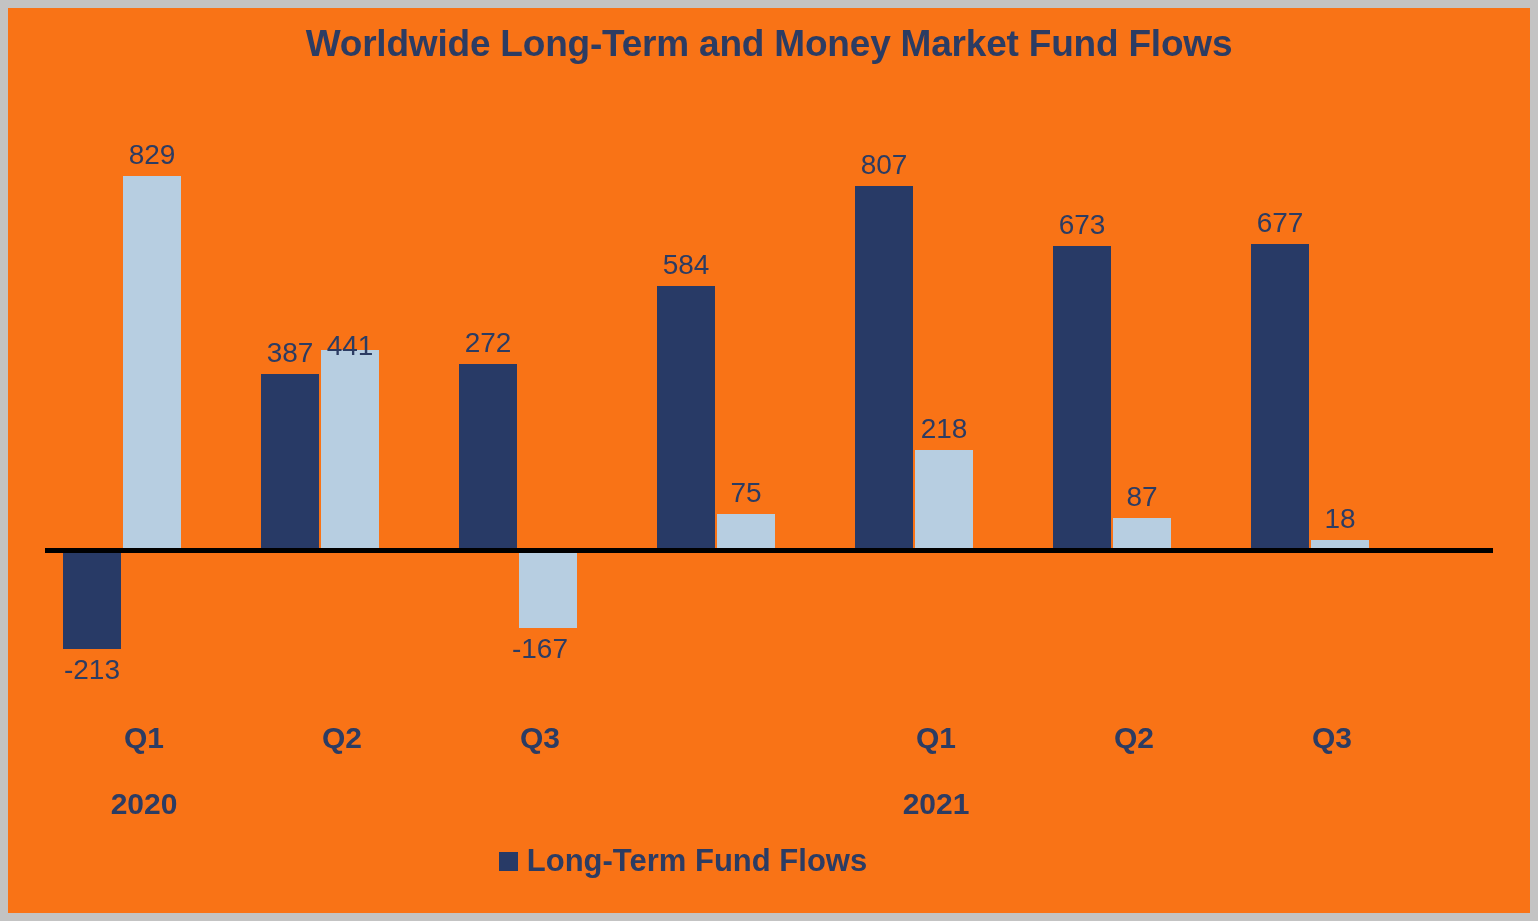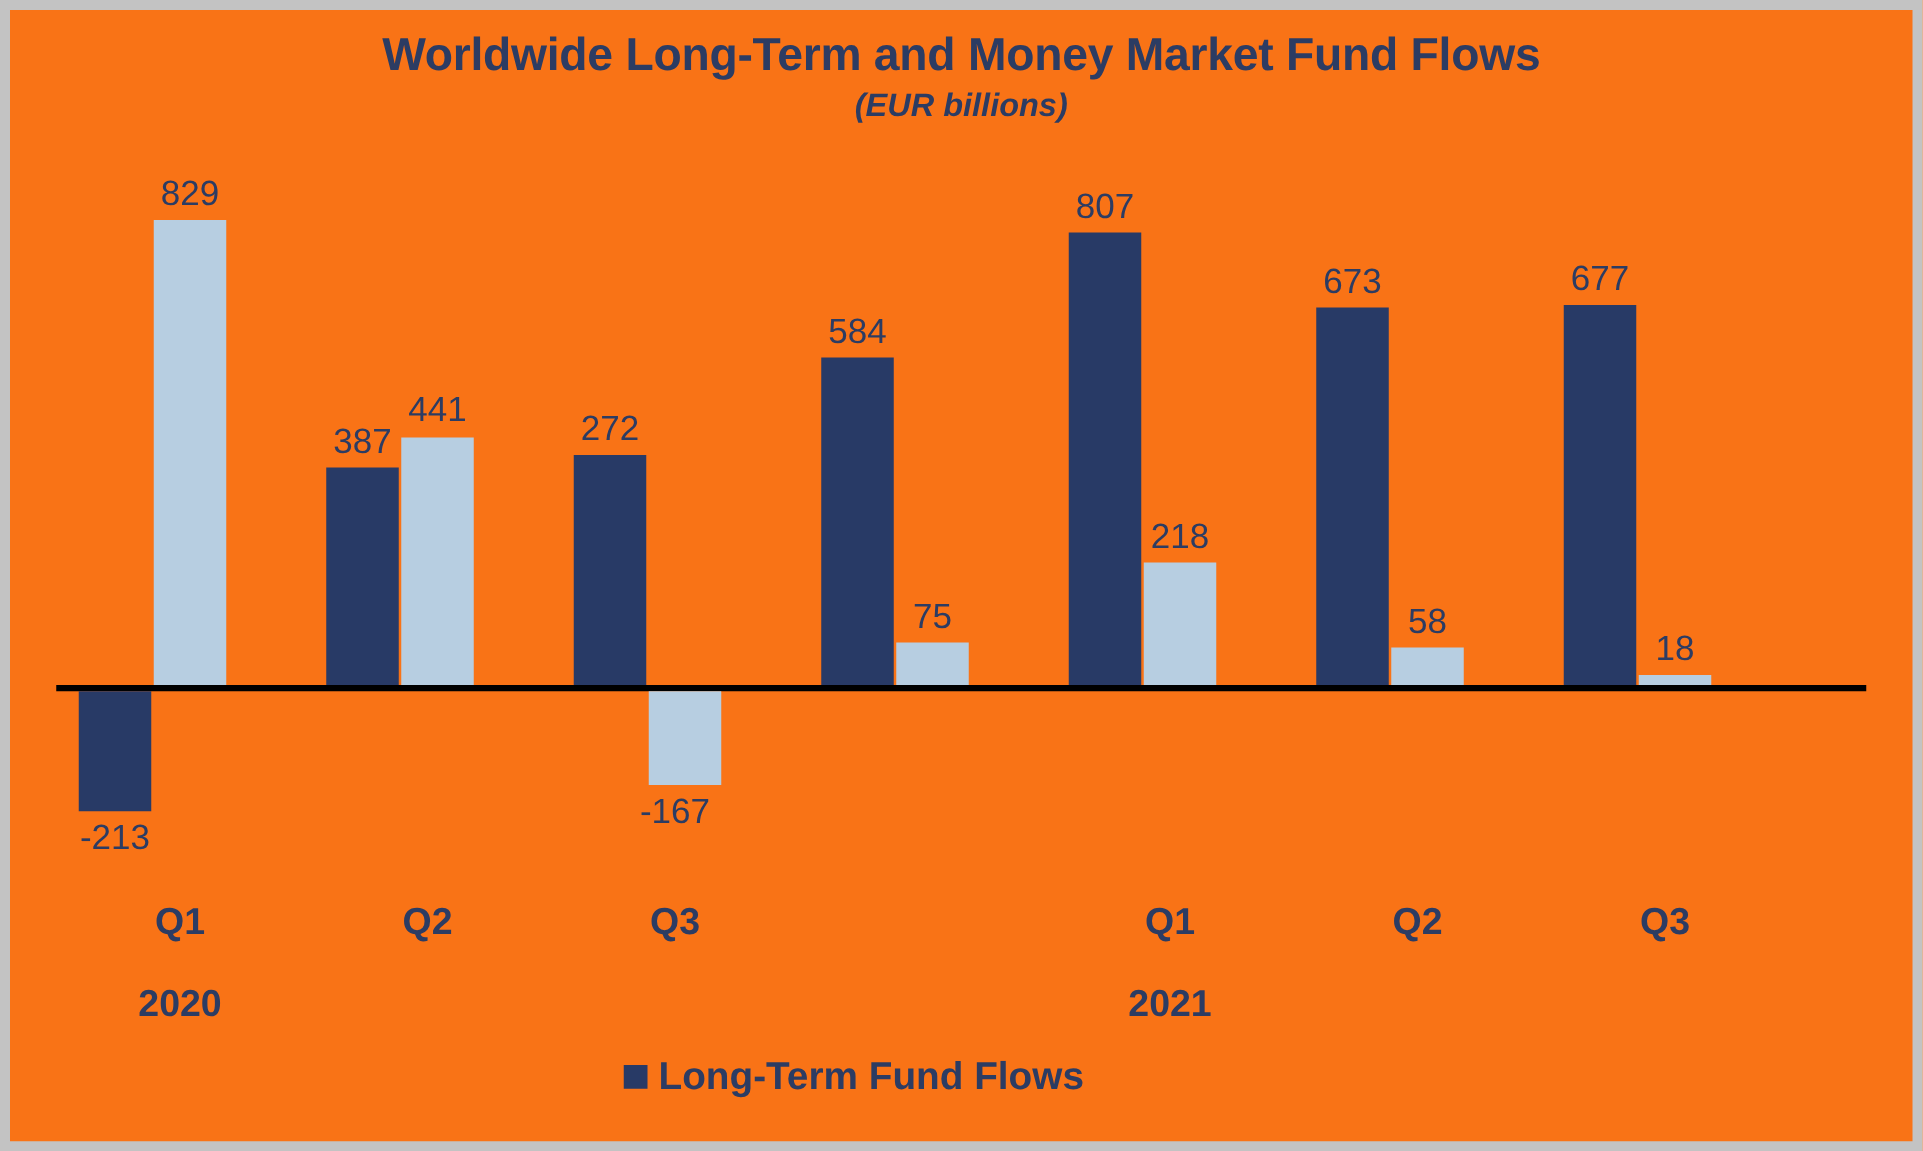--- a/index.html
+++ b/index.html
@@ -154,37 +154,36 @@
   }
 </style>
 </head>
 <body>
 
 <div id="frame">
   <div id="canvas">
 
     <div class="title-block">
       <div class="chart-title">Worldwide Long-Term and Money Market Fund Flows</div>
-      <div class="chart-subtitle">(EUR billions)</div>
     </div>
 
     <div id="plot">
       <div class="baseline"></div>
       <div id="bars-layer">
           <div class="group" style="left: 0px;">
             <div class="bar dark" style="left: 18px; height: 95.5731px; top: 435px;"></div>
             <div class="dlabel" style="left: -8px; top: 534.573px;">-213</div>
             <div class="bar light" style="left: 78px; height: 371.972px; top: 58.0277px;"></div>
             <div class="dlabel" style="left: 52px; top: 20.0277px;">829</div>
           </div>
           <div class="group" style="left: 198px;">
             <div class="bar dark" style="left: 18px; height: 173.647px; top: 256.353px;"></div>
             <div class="dlabel" style="left: -8px; top: 218.353px;">387</div>
             <div class="bar light" style="left: 78px; height: 197.877px; top: 232.123px;"></div>
-            <div class="dlabel" style="left: 52px; top: 193px;">441</div>
+            <div class="dlabel" style="left: 52px; top: 211px;">441</div>
           </div>
           <div class="group" style="left: 396px;">
             <div class="bar dark" style="left: 18px; height: 184.416px; top: 245.584px;"></div>
             <div class="dlabel" style="left: -8px; top: 207.584px;">272</div>
             <div class="bar light" style="left: 78px; height: 74.9329px; top: 435px;"></div>
             <div class="dlabel" style="left: 44px; top: 513.933px;">-167</div>
           </div>
           <div class="group" style="left: 594px;">
             <div class="bar dark" style="left: 18px; height: 262.041px; top: 167.959px;"></div>
             <div class="dlabel" style="left: -8px; top: 129.959px;">584</div>
@@ -194,21 +193,21 @@
           <div class="group" style="left: 792px;">
             <div class="bar dark" style="left: 18px; height: 362.101px; top: 67.8991px;"></div>
             <div class="dlabel" style="left: -8px; top: 29.8991px;">807</div>
             <div class="bar light" style="left: 78px; height: 97.8166px; top: 332.183px;"></div>
             <div class="dlabel" style="left: 52px; top: 294.183px;">218</div>
           </div>
           <div class="group" style="left: 990px;">
             <div class="bar dark" style="left: 18px; height: 301.975px; top: 128.025px;"></div>
             <div class="dlabel" style="left: -8px; top: 90.0249px;">673</div>
             <div class="bar light" style="left: 78px; height: 29.6142px; top: 400.386px;"></div>
-            <div class="dlabel" style="left: 52px; top: 362.386px;">58</div>
+            <div class="dlabel" style="left: 52px; top: 362.386px;">87</div>
           </div>
           <div class="group" style="left: 1188px;">
             <div class="bar dark" style="left: 18px; height: 303.77px; top: 126.23px;"></div>
             <div class="dlabel" style="left: -8px; top: 88.2301px;">677</div>
             <div class="bar light" style="left: 78px; height: 8.0766px; top: 421.923px;"></div>
             <div class="dlabel" style="left: 52px; top: 383.923px;">18</div>
           </div>
         </div>
     </div>
 

